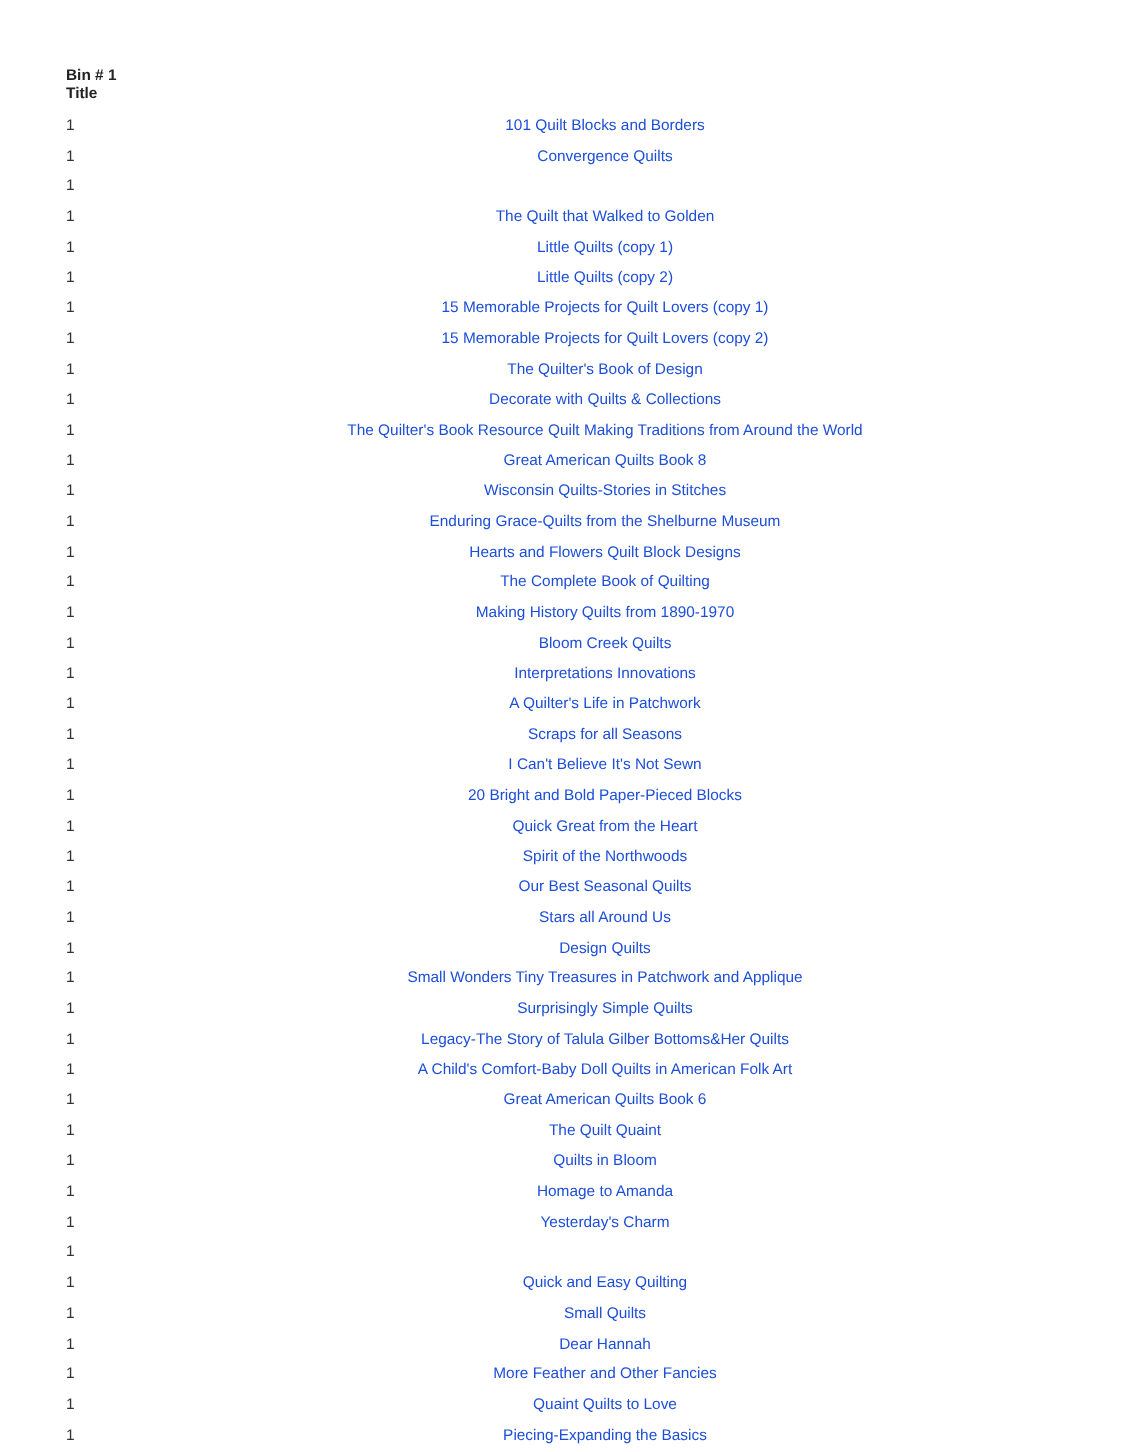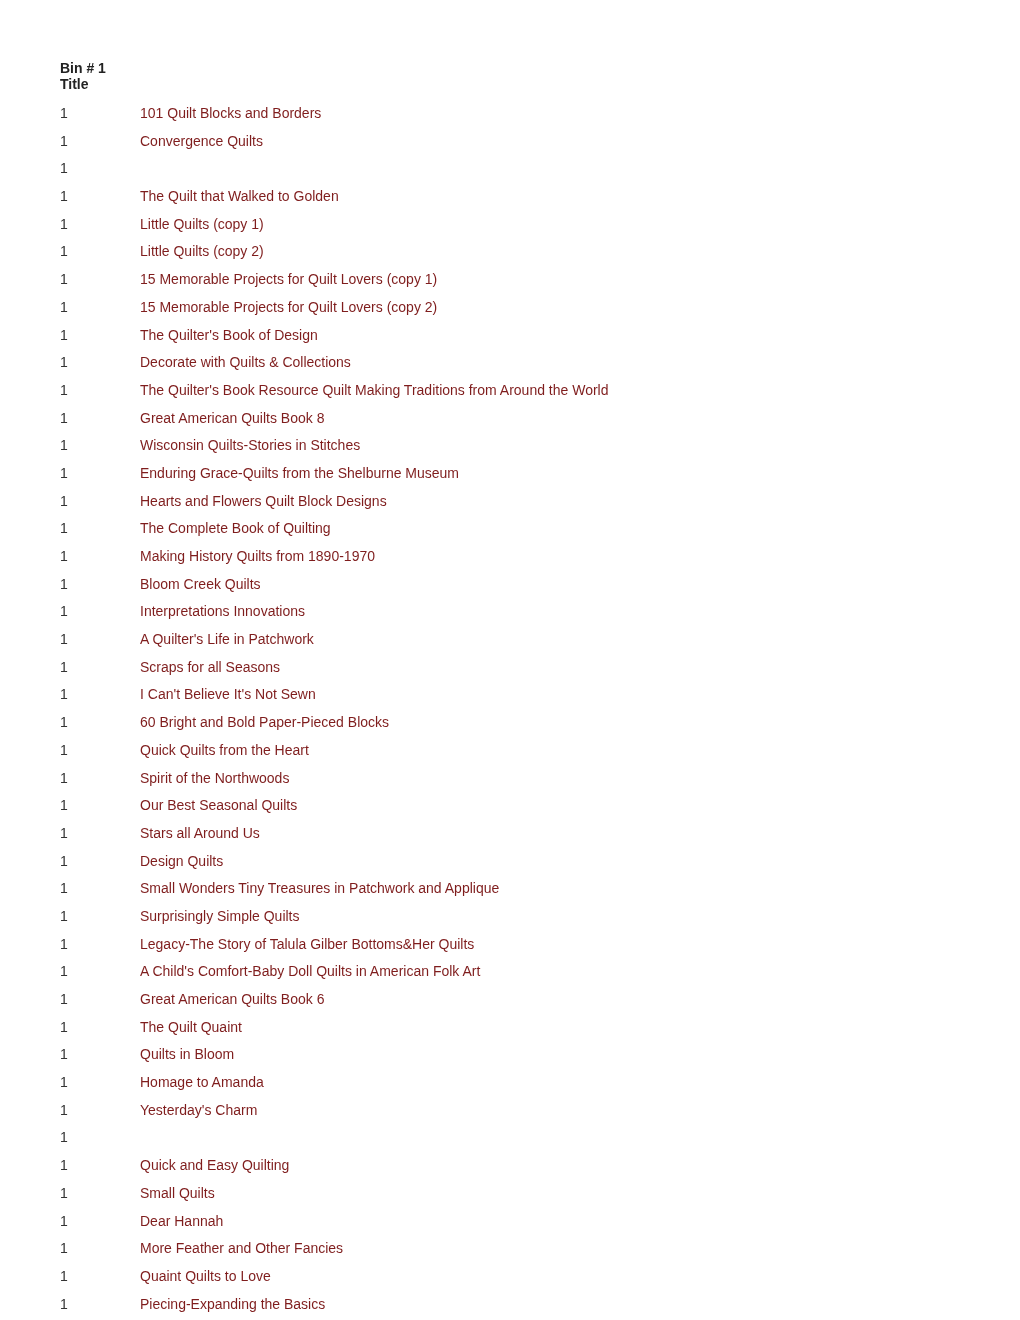--- a/index.html
+++ b/index.html
@@ -32,37 +32,38 @@
 
     .col-bin {
       width: 80px;
       min-width: 80px;
       font-weight: bold;
     }
 
     .col-title {
       flex: 1;
       font-weight: bold;
+      text-align: center;
     }
 
     .data-row {
       display: flex;
       align-items: baseline;
       padding: 3px 0;
       line-height: 1.55;
     }
 
     .data-row .col-bin {
       font-weight: normal;
       color: #333;
     }
 
     .data-row .col-title {
       font-weight: normal;
-      color: #7f1d1d;
+      color: #1d4ed8;
     }
   </style>
 </head>
 <body>
 
 <div class="table-container">
   <div class="header-row">
     <div class="col-bin">Bin # 1</div>
     <div class="col-title">Title</div>
   </div>
@@ -149,25 +150,25 @@
       <div class="data-row">
         <div class="col-bin">1</div>
         <div class="col-title">Scraps for all Seasons</div>
       </div>
       <div class="data-row">
         <div class="col-bin">1</div>
         <div class="col-title">I Can't Believe It's Not Sewn</div>
       </div>
       <div class="data-row">
         <div class="col-bin">1</div>
-        <div class="col-title">60 Bright and Bold Paper-Pieced Blocks</div>
-      </div>
-      <div class="data-row">
-        <div class="col-bin">1</div>
-        <div class="col-title">Quick Quilts from the Heart</div>
+        <div class="col-title">20 Bright and Bold Paper-Pieced Blocks</div>
+      </div>
+      <div class="data-row">
+        <div class="col-bin">1</div>
+        <div class="col-title">Quick Great from the Heart</div>
       </div>
       <div class="data-row">
         <div class="col-bin">1</div>
         <div class="col-title">Spirit of the Northwoods</div>
       </div>
       <div class="data-row">
         <div class="col-bin">1</div>
         <div class="col-title">Our Best Seasonal Quilts</div>
       </div>
       <div class="data-row">

